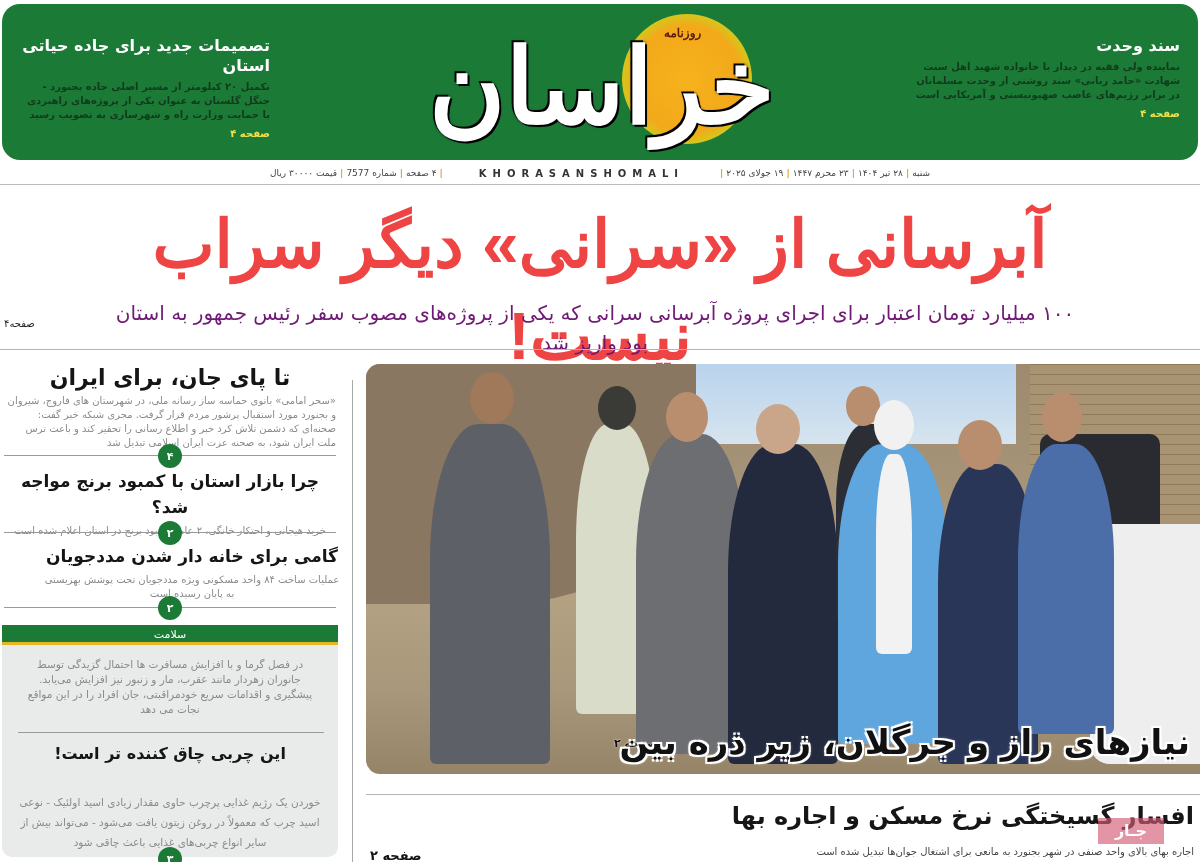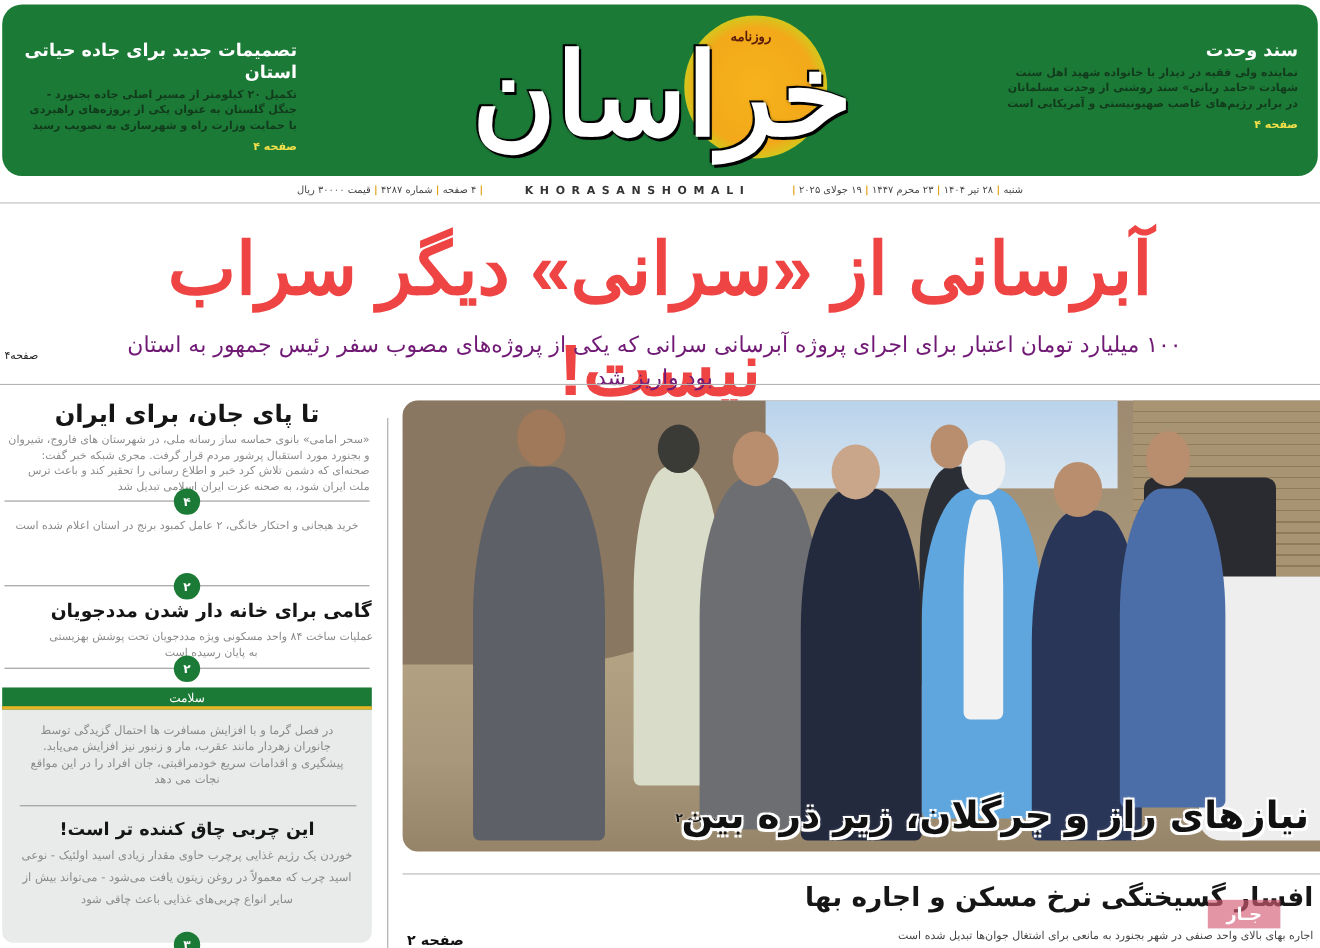--- a/index.html
+++ b/index.html
@@ -138,39 +138,40 @@
     <div class="mast-page">صفحه ۴</div>
   </div>
 </div>
 
 <div class="dateline">
   <span style="direction:rtl;">
     <span>شنبه</span><span class="sep">|</span><span>۲۸ تیر ۱۴۰۴</span><span class="sep">|</span><span>۲۳ محرم ۱۴۴۷</span><span class="sep">|</span><span>۱۹ جولای ۲۰۲۵</span><span class="sep">|</span>
   </span>
   <span class="latin">KHORASANSHOMALI</span>
   <span style="direction:rtl;">
-    <span class="sep">|</span><span>۴ صفحه</span><span class="sep">|</span><span>شماره ۴۲۸۷</span><span class="sep">|</span><span>قیمت ۳۰۰۰۰ ریال</span>
+    <span class="sep">|</span><span>۴ صفحه</span><span class="sep">|</span><span>شماره 7577</span><span class="sep">|</span><span>قیمت ۳۰۰۰۰ ریال</span>
   </span>
 </div>
 <div class="rule-top"></div>
 
 <div class="headline">آبرسانی از «سرانی» دیگر سراب نیست!</div>
 <div class="subheadline">۱۰۰ میلیارد تومان اعتبار برای اجرای پروژه آبرسانی سرانی که یکی از پروژه‌های مصوب سفر رئیس جمهور به استان بود واریز شد</div>
 <div class="sub-page">صفحه۴</div>
 <div class="rule-mid"></div>
 
 <div>
   <div class="item" style="top:362px;">
     <div class="item-title" style="font-size:22px; line-height:32px;">تا پای جان، برای ایران</div>
     <div class="item-text" style="padding:0 4px;text-align:right;">«سحر امامی» بانوی حماسه ساز رسانه ملی، در شهرستان های فاروج، شیروان و بجنورد مورد استقبال پرشور مردم قرار گرفت. مجری شبکه خبر گفت: صحنه‌ای که دشمن تلاش کرد خبر و اطلاع رسانی را تحقیر کند و باعث ترس ملت ایران شود، به صحنه عزت ایران اسلامی تبدیل شد</div>
   </div>
   <div class="hline" style="top:455px;"></div>
   <div class="badge" style="top:444px;">۴</div>
 
   <div class="item" style="top:468px;">
+    <div class="item-title" style="font-size:17px; line-height:26px;">چرا بازار استان با کمبود برنج مواجه شد؟</div>
     <div class="item-text" style="margin-top:4px;">خرید هیجانی و احتکار خانگی، ۲ عامل کمبود برنج در استان اعلام شده است</div>
   </div>
   <div class="hline" style="top:532px;"></div>
   <div class="badge" style="top:521px;">۲</div>
 
   <div class="item" style="top:543px;padding-left:44px;">
     <div class="item-title" style="font-size:17px; line-height:26px;">گامی برای خانه دار شدن مددجویان</div>
     <div class="item-text" style="margin-top:4px;">عملیات ساخت ۸۴ واحد مسکونی ویژه مددجویان تحت پوشش بهزیستی به پایان رسیده است</div>
   </div>
   <div class="hline" style="top:607px;"></div>
@@ -179,21 +180,21 @@
   <div class="health-box">
     <div class="health-bar">سلامت</div>
 
     <div class="item" style="top:28px; width:336px;">
       <div class="item-text" style="font-size:10.5px; line-height:15px; padding:4px 20px 0;">در فصل گرما و با افزایش مسافرت ها احتمال گزیدگی توسط جانوران زهردار مانند عقرب، مار و زنبور نیز افزایش می‌یابد. پیشگیری و اقدامات سریع خودمراقبتی، جان افراد را در این مواقع نجات می دهد</div>
     </div>
     <div class="hline" style="top:107px; left:16px; width:306px;"></div>
 
     <div class="item" style="top:117px; width:336px;">
       <div class="item-title" style="font-size:16px; line-height:24px;">این چربی چاق کننده تر است!</div>
-      <div class="item-text" style="font-size:10.5px; line-height:20px; padding:2px 14px 0;">خوردن یک رژیم غذایی پرچرب حاوی مقدار زیادی اسید اولئیک - نوعی اسید چرب که معمولاً در روغن زیتون یافت می‌شود - می‌تواند بیش از سایر انواع چربی‌های غذایی باعث چاقی شود</div>
+      <div class="item-text" style="font-size:10.5px; line-height:20px; padding:2px 14px 0;margin-top:24px;">خوردن یک رژیم غذایی پرچرب حاوی مقدار زیادی اسید اولئیک - نوعی اسید چرب که معمولاً در روغن زیتون یافت می‌شود - می‌تواند بیش از سایر انواع چربی‌های غذایی باعث چاقی شود</div>
     </div>
     <div class="badge" style="top:222px; left:156px;">۳</div>
   </div>
 </div>
 
 <div class="vsep"></div>
 
 <div class="photo">
   <div class="sky"></div>
   <div class="hill"></div>

